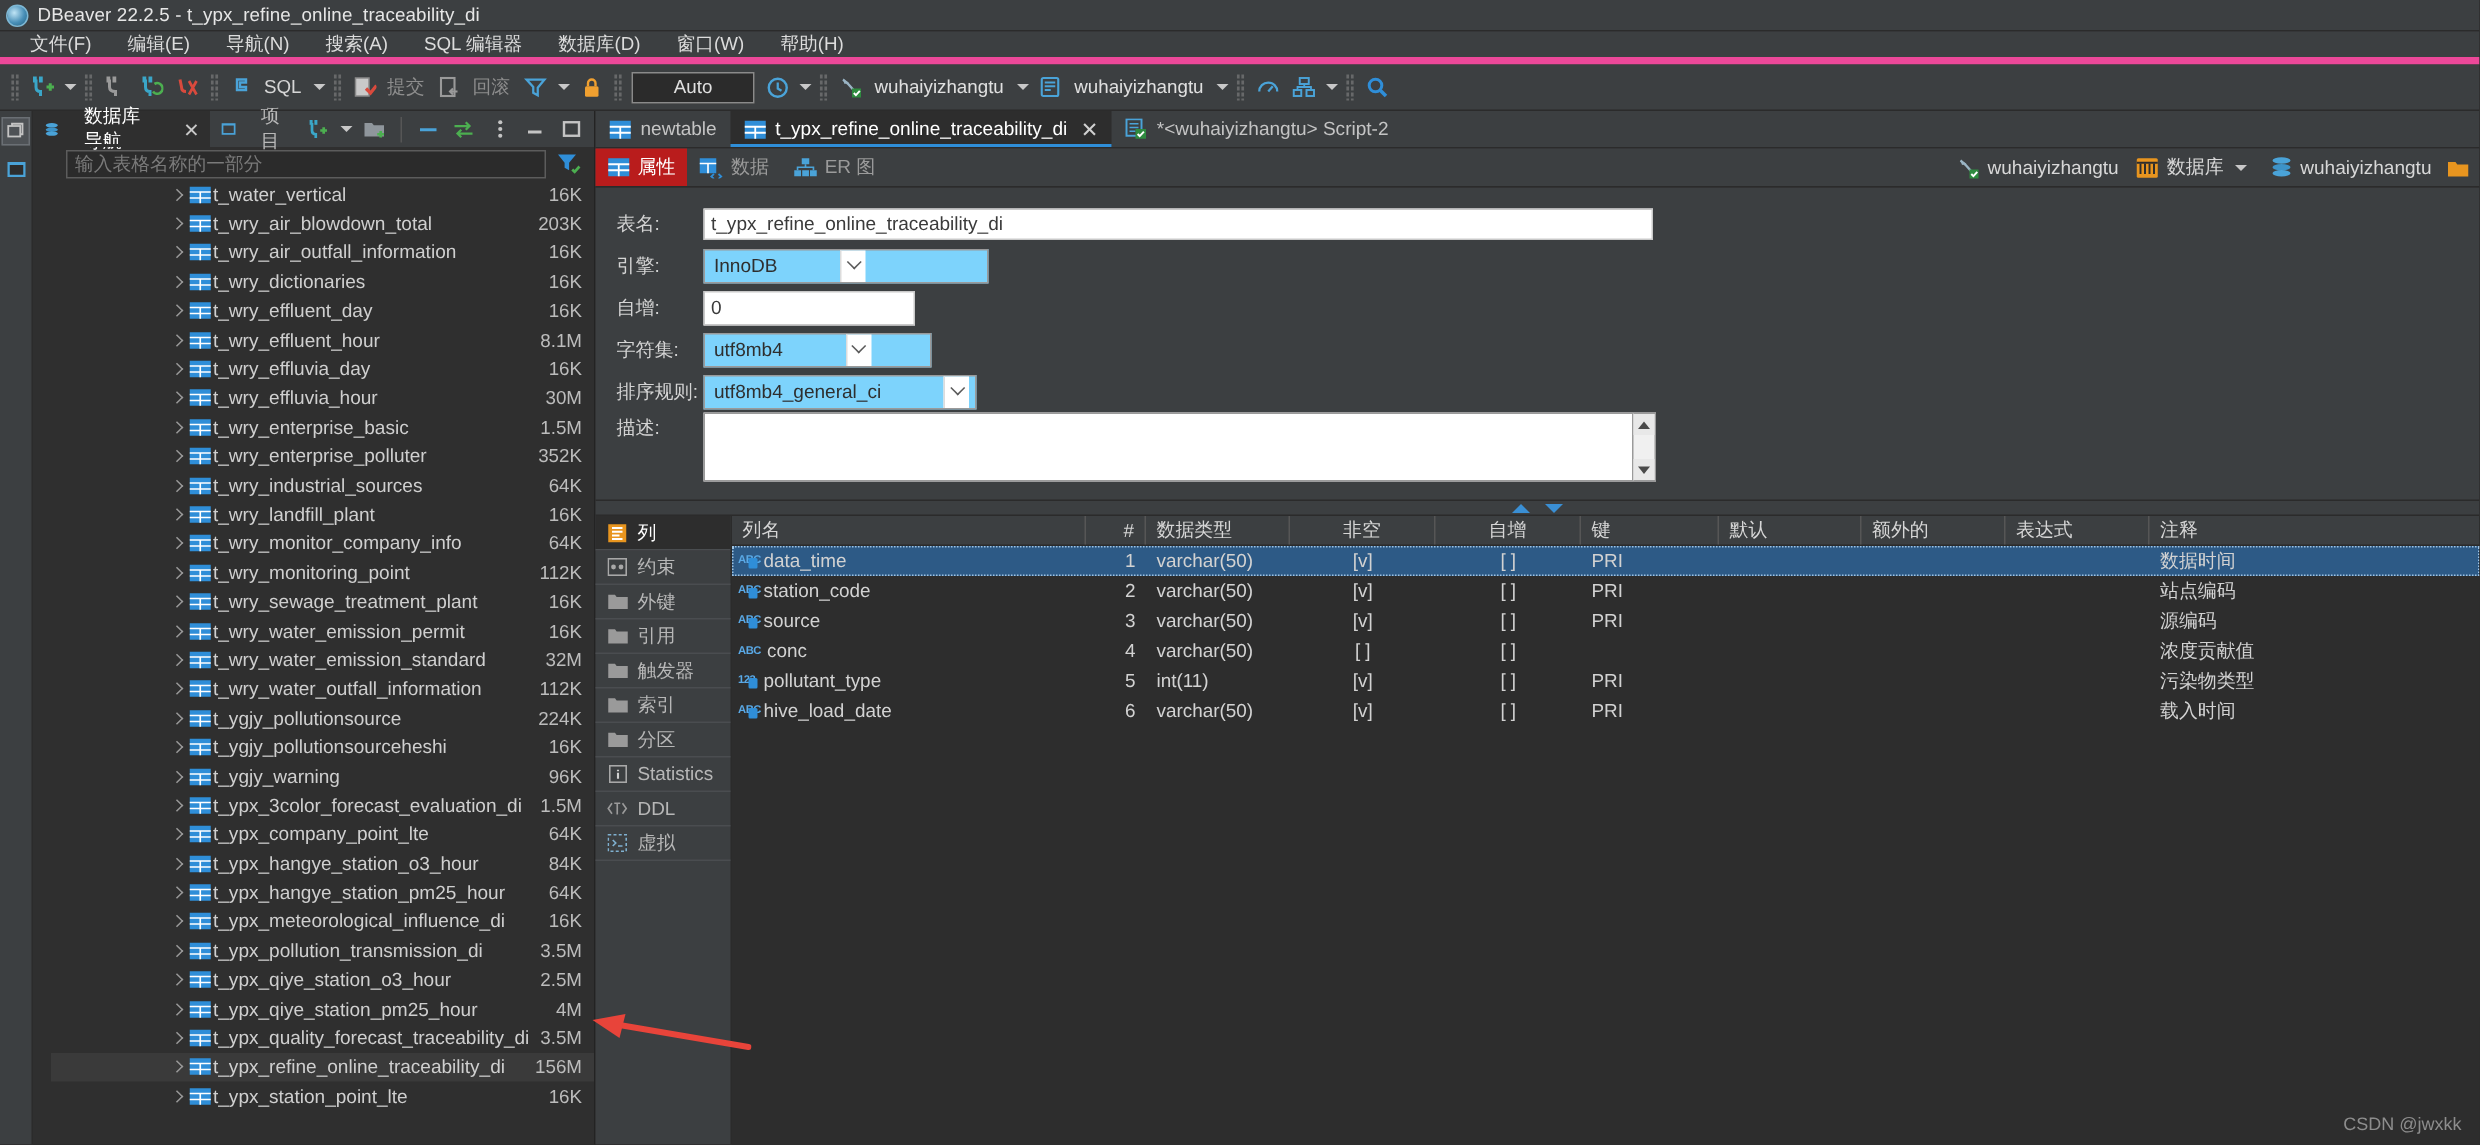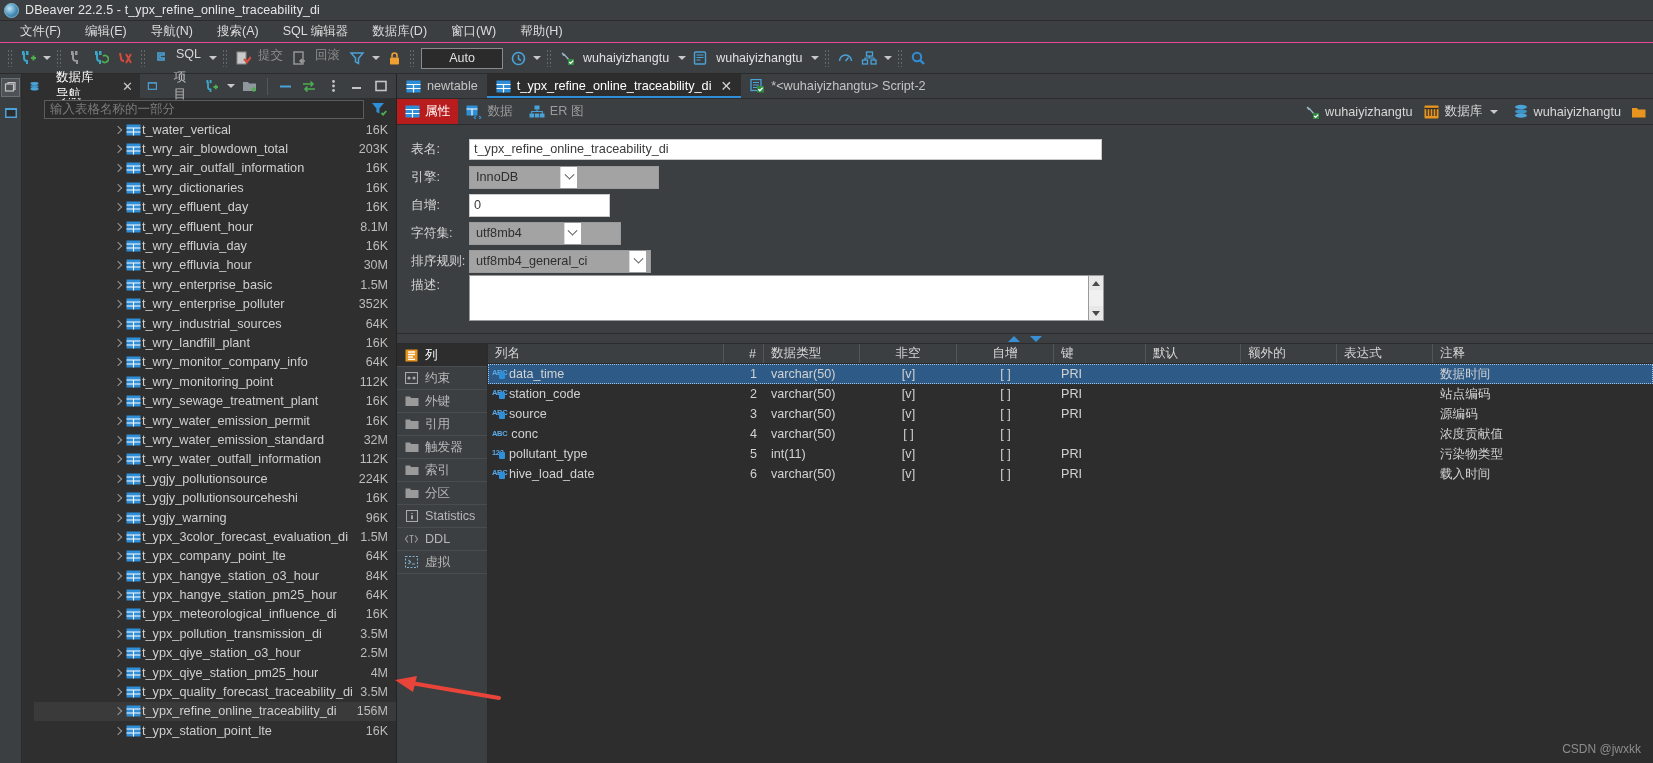--- a/index.html
+++ b/index.html
@@ -23,42 +23,42 @@
   .titlebar .ico {
     width: 15px; height: 15px; border-radius: 50%;
     background: radial-gradient(circle at 35% 35%, #bfe4f5 0%, #4a90b8 55%, #1e5f82 100%);
     border: 1px solid #7fb8d4; margin-right: 6px; flex: none;
   }
   .titlebar .txt { font-size: 12.5px; color: #e6e6e6; letter-spacing: .1px; }
 
   
   .menubar {
     height: 22px; background: #3c3f41; display: flex; align-items: center;
-    padding-left: 8px; border-bottom: 1px solid #ec4899; gap: 0;
+    padding-left: 8px; border-bottom: 5px solid #ec4899; gap: 0;
   }
   .menubar .mi {
     font-size: 12.5px; color: #dcdcdc; padding: 2px 12px; cursor: default; white-space: nowrap;
   }
 
   
   .toolbar {
     height: 31px; background: #3c3f41; display: flex; align-items: center;
     padding: 0 4px; border-bottom: 1px solid #2b2b2b; gap: 0px;
   }
   .tb-grip { width: 6px; height: 18px; margin: 0 3px; flex: none;
     background-image: radial-gradient(#8a8a8a 1px, transparent 1px);
     background-size: 3px 4px; opacity: .55; }
   .tb-btn { width: 24px; height: 23px; display: flex; align-items: center; justify-content: center;
             flex: none; border-radius: 2px; }
   .tb-arrow { width: 13px; height: 23px; display: flex; align-items: center; justify-content: center; flex: none; }
   .tb-arrow::after { content: ""; border-left: 4px solid transparent; border-right: 4px solid transparent;
                      border-top: 4px solid #c8c8c8; }
   .tb-label { font-size: 12.5px; color: #d6d6d6; padding: 0 5px 0 3px; white-space: nowrap; }
   .tb-label.dim { color: #8d8d8d; }
-  .tb-text-btn { display: flex; height: 23px; border-radius: 2px; flex: none; }
+  .tb-text-btn { display: flex; align-items: center; height: 23px; border-radius: 2px; flex: none; }
   .auto-box {
     height: 21px; min-width: 82px; background: #2b2b2b; border: 1px solid #8a8a8a;
     display: flex; align-items: center; justify-content: center; color: #e0e0e0;
     font-size: 12.5px; margin: 0 3px; flex: none;
   }
   .combo-flat { display: flex; align-items: center; height: 23px; flex: none; }
   .combo-flat .cv { font-size: 12.5px; color: #e0e0e0; padding: 0 6px 0 4px; white-space: nowrap; }
 
   
   svg { display: block; }
@@ -123,21 +123,21 @@
 
   
   .form-area { background: #3c3f41; padding: 10px 0 6px 0; border-bottom: 1px solid #2b2b2b; }
   .frow { display: flex; align-items: center; height: 28px; padding-left: 14px; }
   .frow .lbl { width: 58px; font-size: 12.7px; color: #d4d4d4; text-align: left; flex: none; }
   .inp {
     height: 21px; background: #ffffff; border: 1px solid #9a9a9a; color: #3b3b3b;
     font-size: 12.7px; padding: 0 4px; display: flex; align-items: center; font-family: inherit;
   }
   .inp.flat { background: #ffffff; border: 1px solid #c9c9c9; }
-  .sel-wrap { display: flex; align-items: stretch; height: 23px; border: 1px solid #9a9a9a; background: #a3a3a3; gap: 36px; }
+  .sel-wrap { display: flex; align-items: stretch; height: 23px; border: 1px solid #9a9a9a; background: #7dd3fc; gap: 36px; }
   .sel-wrap .sv { padding: 0 6px; display: flex; align-items: center; font-size: 12.7px; color: #2e2e2e; }
   .sel-wrap .sarrow { width: 17px; display: flex; align-items: center; justify-content: center;
                       border-left: 1px solid #dcdcdc; background: #fff; }
   .sel-wrap .sarrow::after { content: ""; width: 6px; height: 6px; border-right: 1.4px solid #5a5a5a;
                              border-bottom: 1.4px solid #5a5a5a; transform: rotate(45deg) translate(-2px,-2px); }
   .desc-box { display: flex; align-items: stretch; height: 46px; }
   .desc-box .ta { width: 620px; background: #fff; border: 1px solid #9a9a9a; }
   .scroller { width: 15px; background: #f0f0f0; border: 1px solid #9a9a9a; border-left: none;
               display: flex; flex-direction: column; justify-content: space-between; }
   .scroller .sbtn { height: 14px; display: flex; align-items: center; justify-content: center; background: #e8e8e8; }

